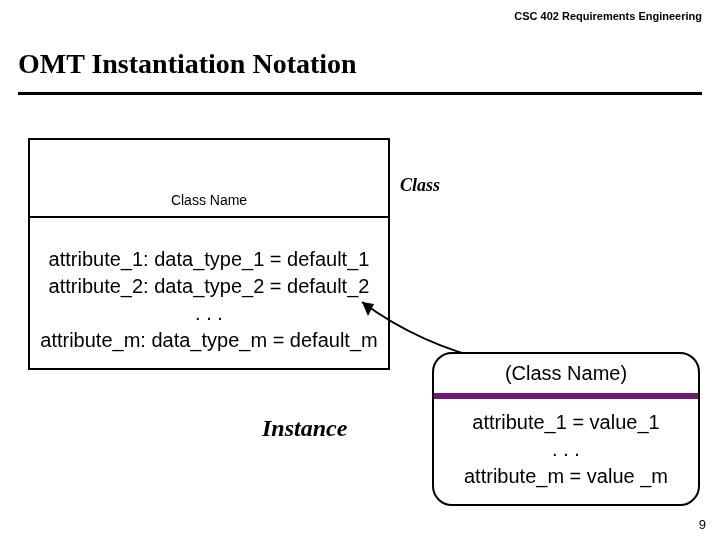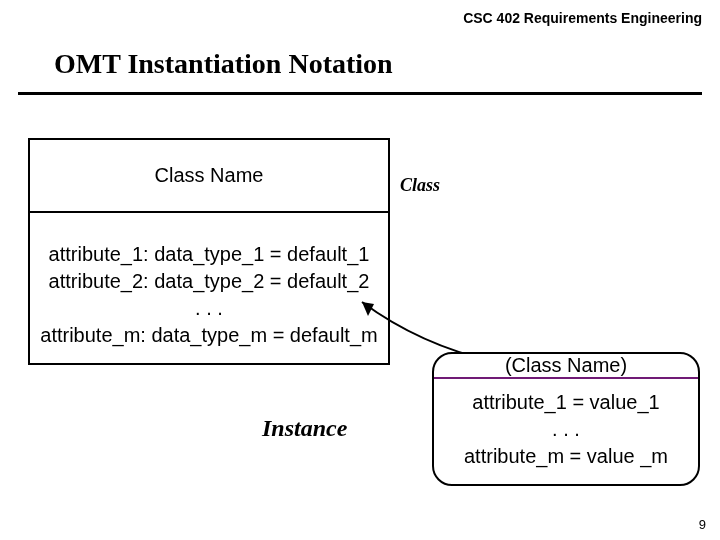--- a/index.html
+++ b/index.html
@@ -1,27 +1,27 @@
 <!DOCTYPE html>
 <html><head>
 <meta charset="utf-8">
 <style>
   * { box-sizing: border-box; margin: 0; padding: 0; }
   html, body { width: 720px; height: 540px; background: #fff; font-family: Arial, Helvetica, sans-serif; color: #000; }
   .page { position: relative; width: 720px; height: 540px; }
-  .header-course { position: absolute; top: 10px; left: 0; right: 18px; text-align: right; font-size: 14px; font-weight: bold; margin-left: 16px; }
-  .title { position: absolute; top: 48px; left: 18px; font-size: 28px; font-weight: bold; font-family: "Times New Roman", Times, serif; margin-left: 36px; }
+  .header-course { position: absolute; top: 10px; left: 0; right: 18px; text-align: right; font-size: 11px; font-weight: bold; margin-left: 16px; }
+  .title { position: absolute; top: 48px; left: 18px; font-size: 28px; font-weight: bold; font-family: "Times New Roman", Times, serif; }
   .title-rule { position: absolute; top: 92px; left: 18px; width: 684px; height: 0; border-top: 3px solid #000; }
   .class-box { position: absolute; top: 138px; left: 28px; width: 362px; border: 2px solid #000; background: #fff; text-align: center; }
-  .class-box .head { border-bottom: 2px solid #000; padding: 24px 4px; font-size: 20px; }
+  .class-box .head { border-bottom: 2px solid #000; padding: 8px 4px; font-size: 14px; margin-top: 44px; }
   .class-box .body { padding: 28px 6px 14px; font-size: 20px; line-height: 1.35; }
   .label-class { position: absolute; top: 175px; left: 400px; font-size: 18px; font-style: italic; font-family: "Times New Roman", Times, serif; font-weight: bold; text-align: center; }
   .label-instance { position: absolute; top: 415px; left: 262px; font-size: 24px; font-style: italic; font-family: "Times New Roman", Times, serif; font-weight: bold; text-align: right; }
   .instance-box { position: absolute; top: 352px; left: 432px; width: 268px; border: 2px solid #000; border-radius: 20px; background: #fff; text-align: center; overflow: hidden; }
-  .instance-box .head { border-bottom: 2px solid #701a75; padding: 0 4px; font-size: 20px; }
+  .instance-box .head { border-bottom: 6px solid #701a75; padding: 8px 4px; font-size: 20px; }
   .instance-box .body { padding: 10px 14px 14px; font-size: 20px; line-height: 1.35; }
   .page-num { position: absolute; bottom: 8px; right: 14px; font-size: 13px; }
   .nowrap { white-space: nowrap; }
   svg.arrow { position: absolute; top: 290px; left: 340px; width: 170px; height: 80px; overflow: visible; }
 </style>
 </head>
 <body>
 
 <div class="page">
 

